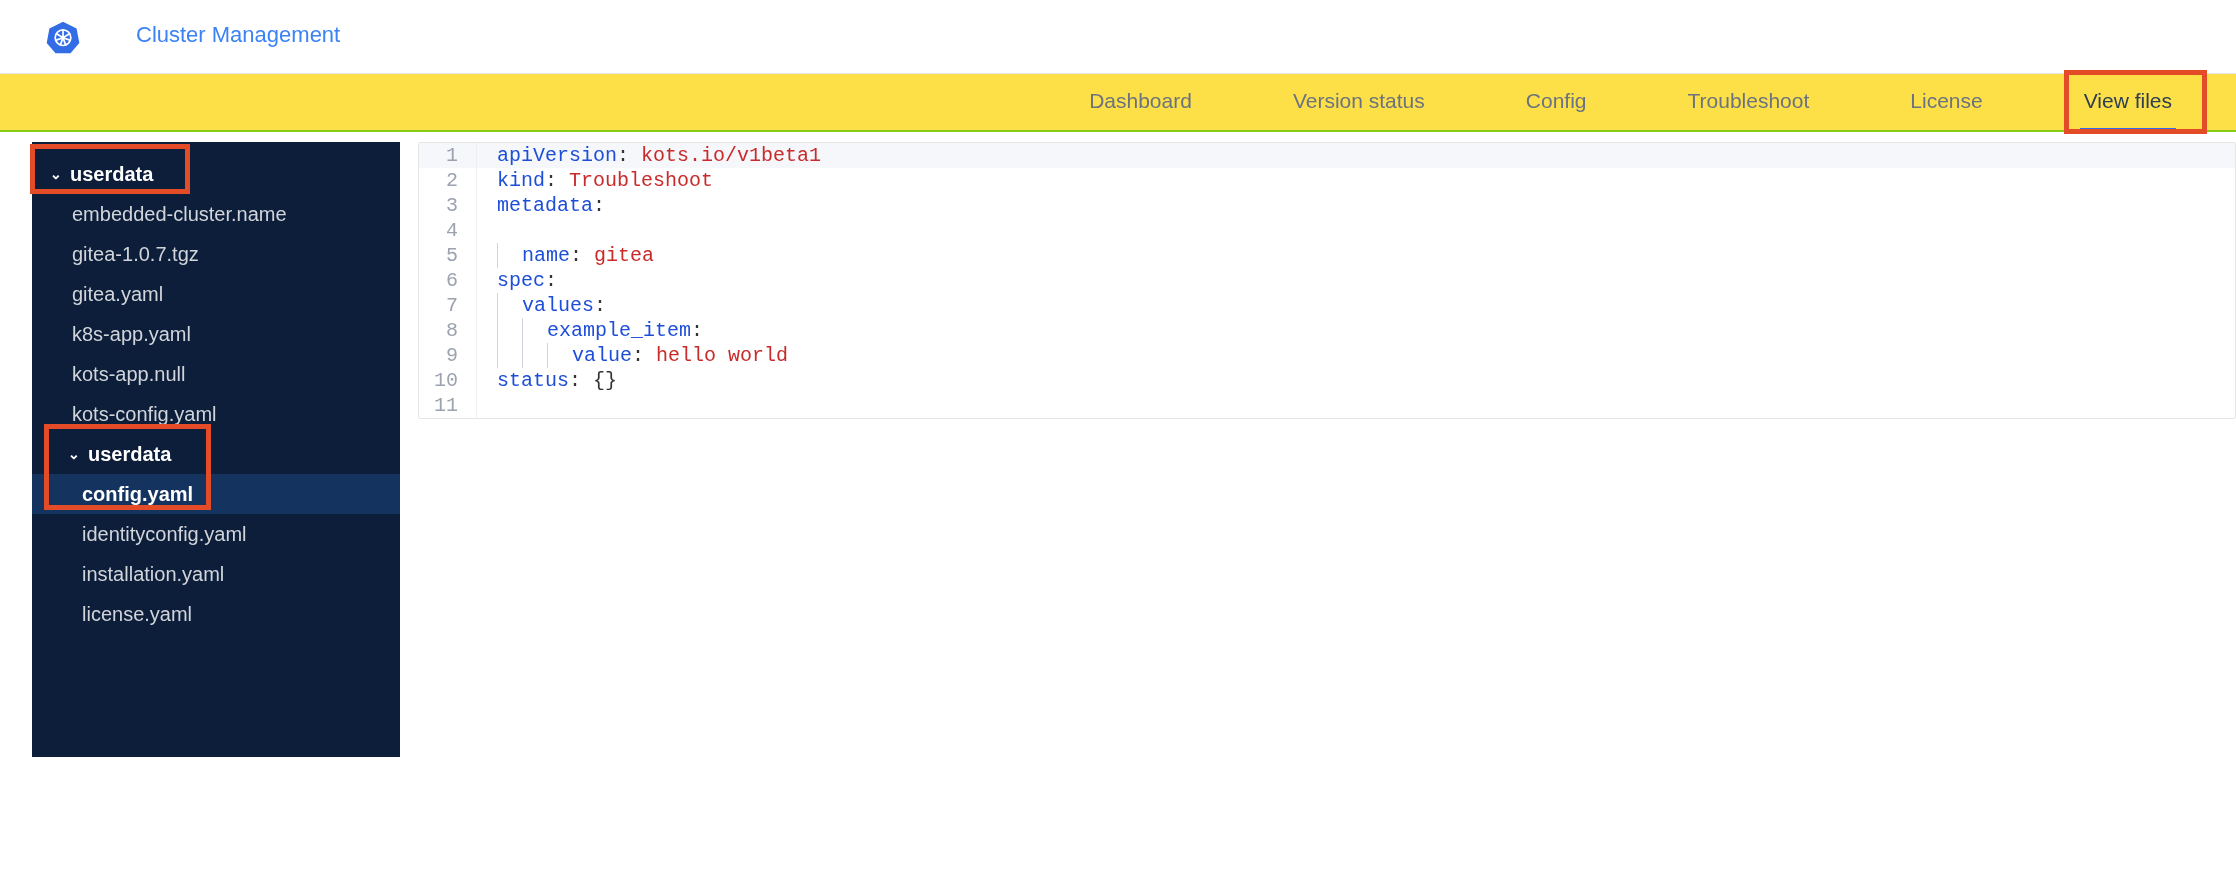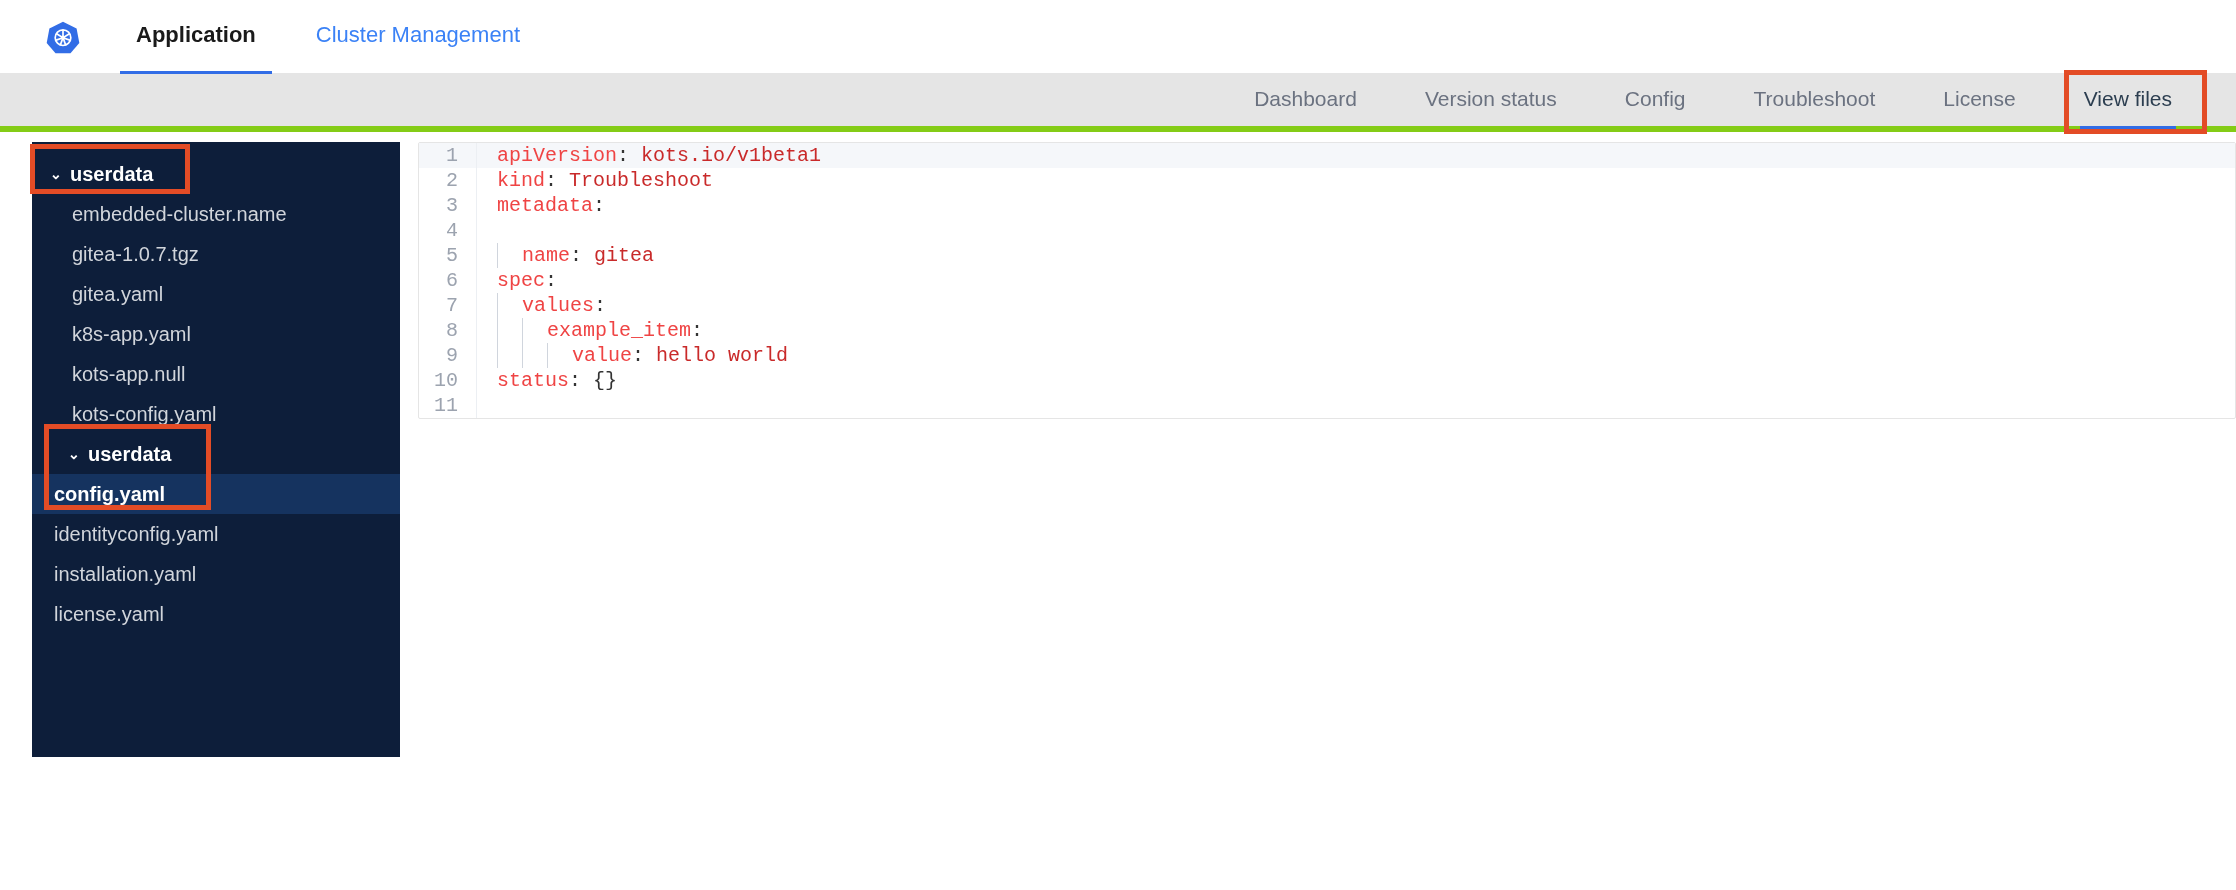--- a/index.html
+++ b/index.html
@@ -47,24 +47,24 @@
   .top-nav .nav-item.active {
     color: #1a1a1a;
     border-bottom: 3px solid #326de6;
     font-weight: 600;
   }
   .sub-nav {
     display: flex;
     align-items: center;
     justify-content: flex-end;
     height: 58px;
-    background: #e5e5e5;
-    border-bottom: 6px solid #84cc16;
+    background: #fde047;
+    border-bottom: 2px solid #84cc16;
     padding-right: 60px;
-    gap: 60px;
+    gap: 93px;
   }
   .sub-nav .sub-item {
     font-size: 21px;
     color: #6b7280;
     cursor: pointer;
     height: 58px;
     display: flex;
     align-items: center;
     border-bottom: 3px solid transparent;
     padding: 0 4px;
@@ -101,21 +101,21 @@
     margin-right: 6px;
     font-size: 14px;
     display: inline-block;
     width: 14px;
   }
   .tree-item.file {
     padding-left: 40px;
     color: #d1d5db;
   }
   .tree-item.file.nested {
-    padding-left: 22px;
+    padding-left: 50px;
     text-align: right;
   }
   .tree-item.selected {
     background: #15335f;
     color: #ffffff;
     font-weight: 600;
   }
   .tree-item.folder.nested {
     padding-left: 36px;
   }
@@ -170,21 +170,21 @@
     text-align: right;
     padding-right: 18px;
     color: #9ca3af;
     user-select: none;
     border-right: 1px solid #eceff3;
   }
   .code {
     padding-left: 20px;
     white-space: pre;
   }
-  .tk-key { color: #ef4444; }
+  .tk-key { color: #1d4ed8; }
   .tk-punc { color: #333; }
   .tk-str { color: #c92a2a; }
   .tk-null { color: #c92a2a; }
   .indent-guide {
     border-left: 1px solid #d0d5dd;
     display: inline-block;
     height: 25px;
     vertical-align: top;
     margin-right: 0;
   }
@@ -205,21 +205,20 @@
           <line x1="50" y1="52" x2="70" y2="40"></line>
           <line x1="50" y1="52" x2="72" y2="60"></line>
           <line x1="50" y1="52" x2="58" y2="74"></line>
           <line x1="50" y1="52" x2="42" y2="74"></line>
           <line x1="50" y1="52" x2="28" y2="60"></line>
           <line x1="50" y1="52" x2="30" y2="40"></line>
         </g>
         <circle cx="50" cy="52" r="6" fill="#fff"></circle>
       </svg>
     </div>
-    <div class="nav-item active">Application</div>
     <div class="nav-item">Cluster Management</div>
   </div>
 
   <div class="sub-nav">
     <div class="sub-item">Dashboard</div>
     <div class="sub-item">Version status</div>
     <div class="sub-item">Config</div>
     <div class="sub-item">Troubleshoot</div>
     <div class="sub-item">License</div>
     <div class="sub-item active">View files</div>

